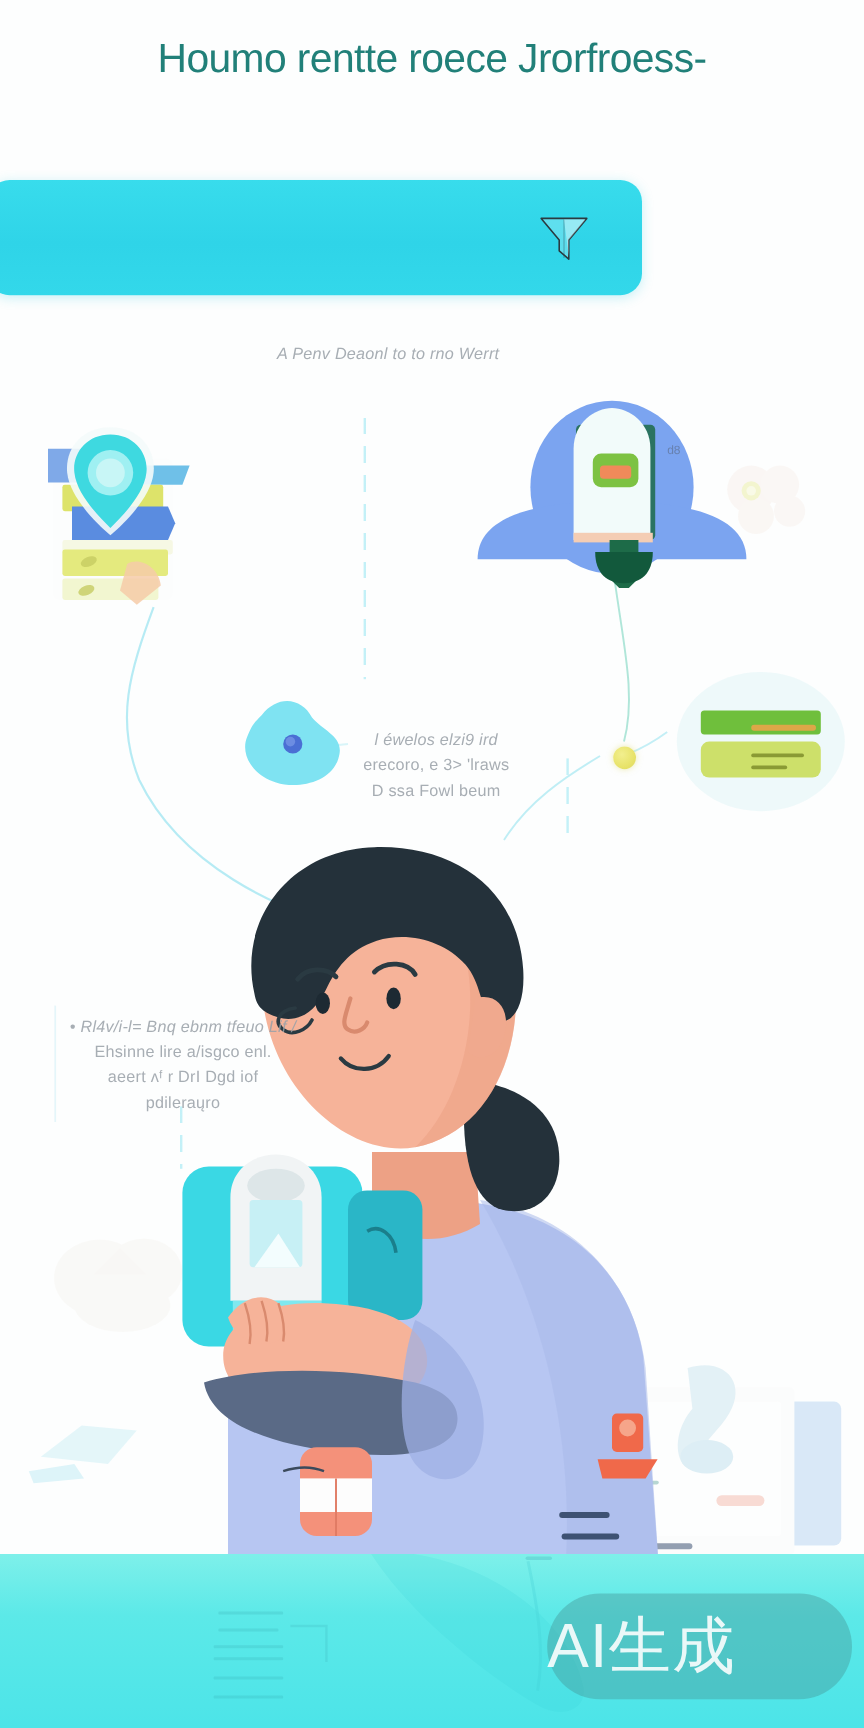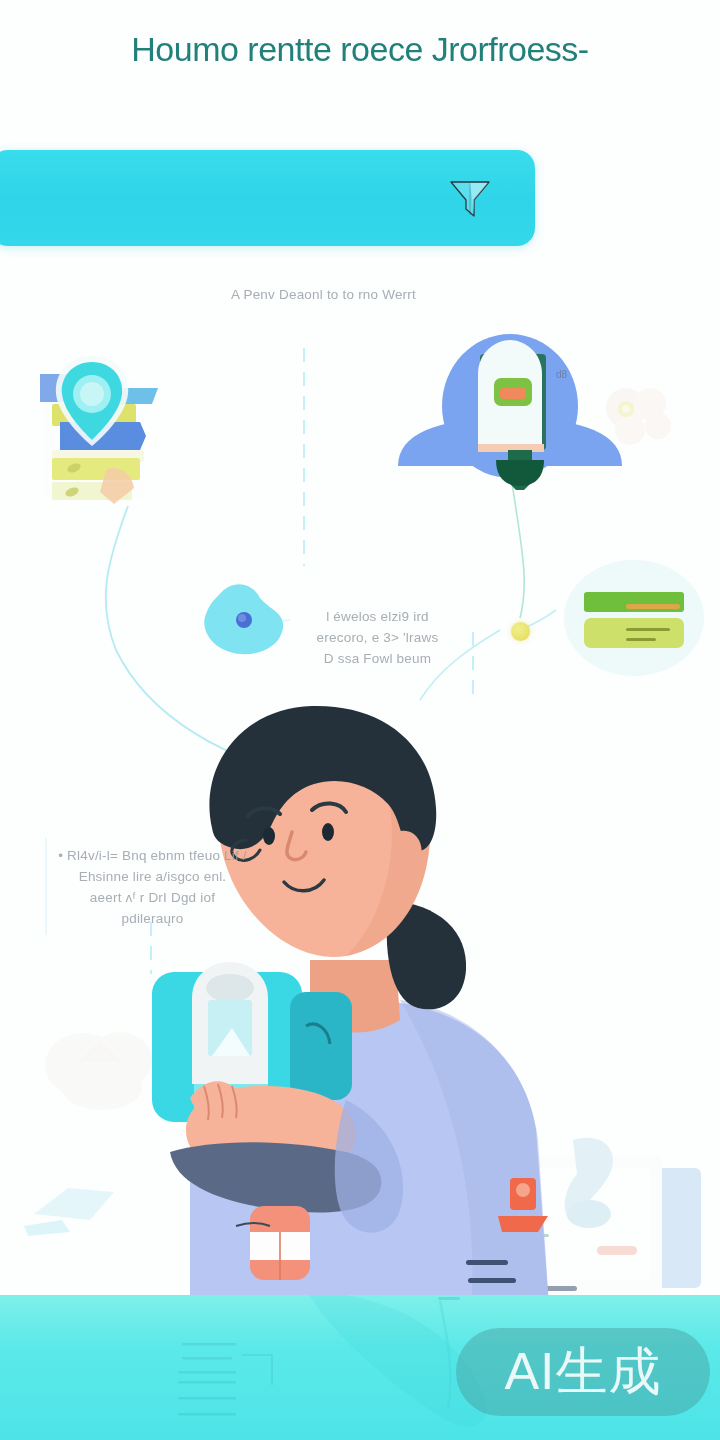--- a/index.html
+++ b/index.html
@@ -56,27 +56,27 @@
   
   .blurb {
     position:absolute;
     color:#9aa1a8;
     font-size:13.5px;
     line-height:21px;
     letter-spacing:.2px;
     filter:blur(0.45px);
     opacity:.86;
   }
-  .blurb .l1 { display:block; }
+  .blurb .l1 { display:block;font-style:italic; }
   .blurb .l2 { display:block; }
   .blurb .l3 { display:block; }
   .blurb .l4 { display:block; }
 
   #blurb-top    { left:186px; top:284px; width:275px; text-align:center; }
-  #blurb-mid    { left:290px; top:606px; width:175px; text-align:center; }
+  #blurb-mid    { left:276px; top:606px; width:175px; text-align:center; }
   #blurb-left   { left:30px;  top:845px; width:245px; text-align:center; }
 
   
   .vdash {
     position:absolute;
     width:2px;
     background:repeating-linear-gradient(to bottom,
       #b9eef6 0px, #b9eef6 14px, rgba(255,255,255,0) 14px, rgba(255,255,255,0) 24px);
     opacity:.85;
   }
@@ -123,21 +123,21 @@
   }
   .footer-ghost { position:absolute; opacity:.30; }
 
   
   .watermark {
     position:absolute;
     right:10px; bottom:24px;
     width:254px; height:88px;
     border-radius:44px;
     background:rgba(70,150,150,.42);
-    display:flex; align-items:center; justify-content:center;
+    display:flex; align-items:center; 
   }
   .watermark span {
     color:rgba(255,255,255,.88);
     font-size:52px;
     font-weight:400;
     letter-spacing:1px;
     font-family:"Liberation Sans","DejaVu Sans",sans-serif;
   }
 </style>
 </head>

